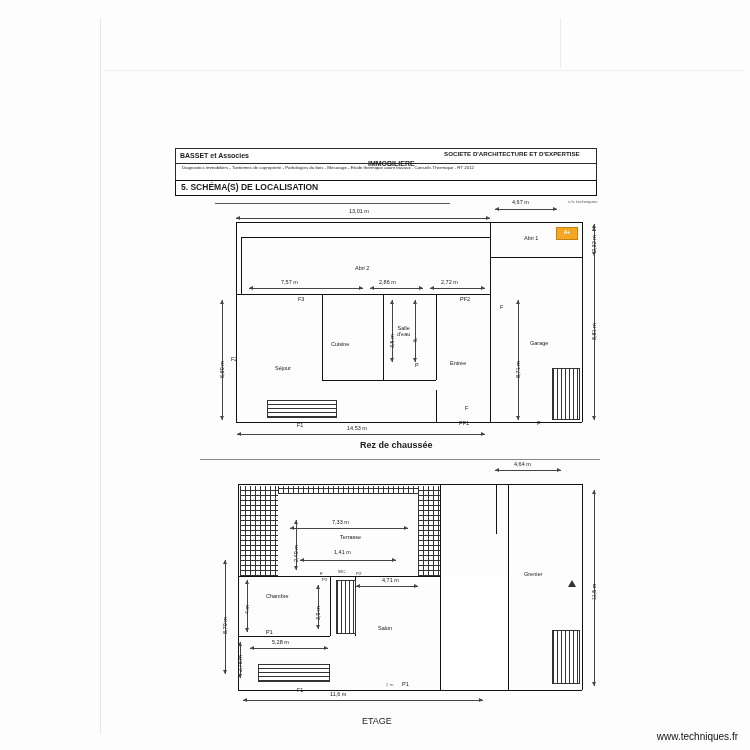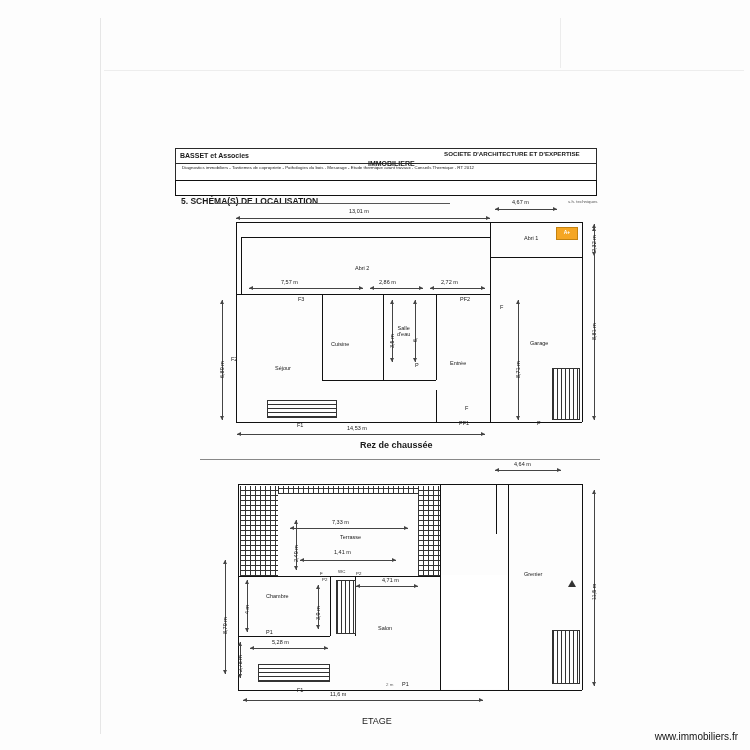--- a/index.html
+++ b/index.html
@@ -87,21 +87,21 @@
 
   <div id="hdr">
     <div class="hl" style="top:14px;"></div>
     <div class="abs txt bold" style="left:4px;top:3px;">BASSET et Associes</div>
     <div class="abs txt bold" style="left:192px;top:11px;">IMMOBILIERE</div>
     <div class="abs txt bold" style="left:268px;top:2px;font-size:6.2px;">SOCIETE D'ARCHITECTURE ET D'EXPERTISE</div>
     <div class="abs txt-xs" style="left:6px;top:17px;">Diagnostics immobiliers - Tantiemes de copropriete - Pathologies du bois - Mesurage - Etude thermique avant travaux - Conseils Thermique - RT 2012</div>
   </div>
 
   <div id="title-band">
-    <div class="abs txt bold" style="left:5px;top:16px;font-size:8.5px;">5. SCHÉMA(S) DE LOCALISATION</div>
+    <div class="abs txt bold" style="left:5px;top:2px;font-size:8.5px;">5. SCHÉMA(S) DE LOCALISATION</div>
   </div>
 
   <div class="abs txt-xs" style="left:222px;top:199px;color:#9a9a9a;">&nbsp;</div>
   <div class="line lh thin" style="left:215px;top:203px;width:235px;"></div>
   <div class="abs txt-xs" style="left:568px;top:200px;color:#555;">s.h. techniques</div>
 
   <div class="dimline" style="left:236px;top:218px;width:254px;"></div>
   <div class="abs txt-s" style="left:349px;top:209px;">13,01 m</div>
   <div class="dimline" style="left:495px;top:209px;width:62px;"></div>
   <div class="abs txt-s" style="left:512px;top:200px;">4,67 m</div>
@@ -239,15 +239,15 @@
   <div class="abs txt-s" style="left:266px;top:630px;">P1</div>
   <div class="abs txt-s" style="left:402px;top:682px;">P1</div>
   <div class="abs txt-s" style="left:297px;top:688px;">F1</div>
 
   <div class="hatch-stair" style="position:absolute;left:336px;top:580px;width:18px;height:52px;background-image:repeating-linear-gradient(90deg,#333 0 1px, transparent 1px 4px);"></div>
   <div class="hatch-stair" style="position:absolute;left:258px;top:664px;width:70px;height:16px;"></div>
   <div class="hatch-stair" style="position:absolute;left:552px;top:630px;width:26px;height:52px;background-image:repeating-linear-gradient(90deg,#333 0 1px, transparent 1px 4px);"></div>
   <div class="abs" style="left:568px;top:580px;width:0;height:0;border-left:4px solid transparent;border-right:4px solid transparent;border-bottom:7px solid #333;"></div>
 
   <div class="footer" style="left:362px;top:716px;">ETAGE</div>
-  <div class="wm">www.immobiliers.fr</div>
+  <div class="wm">www.techniques.fr</div>
 
 </div>
 
 </body></html>

